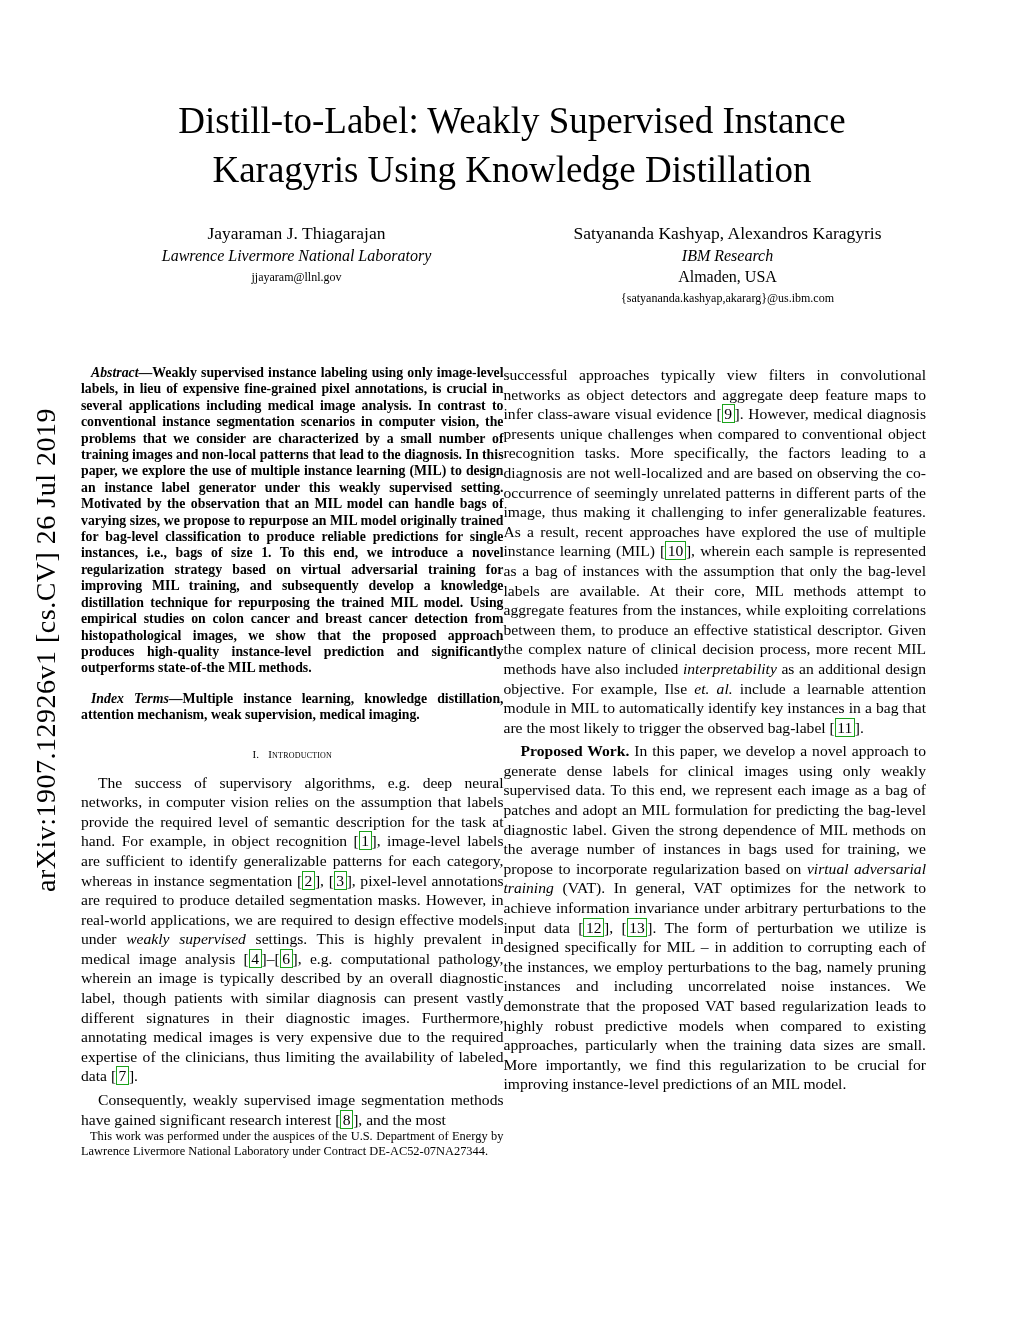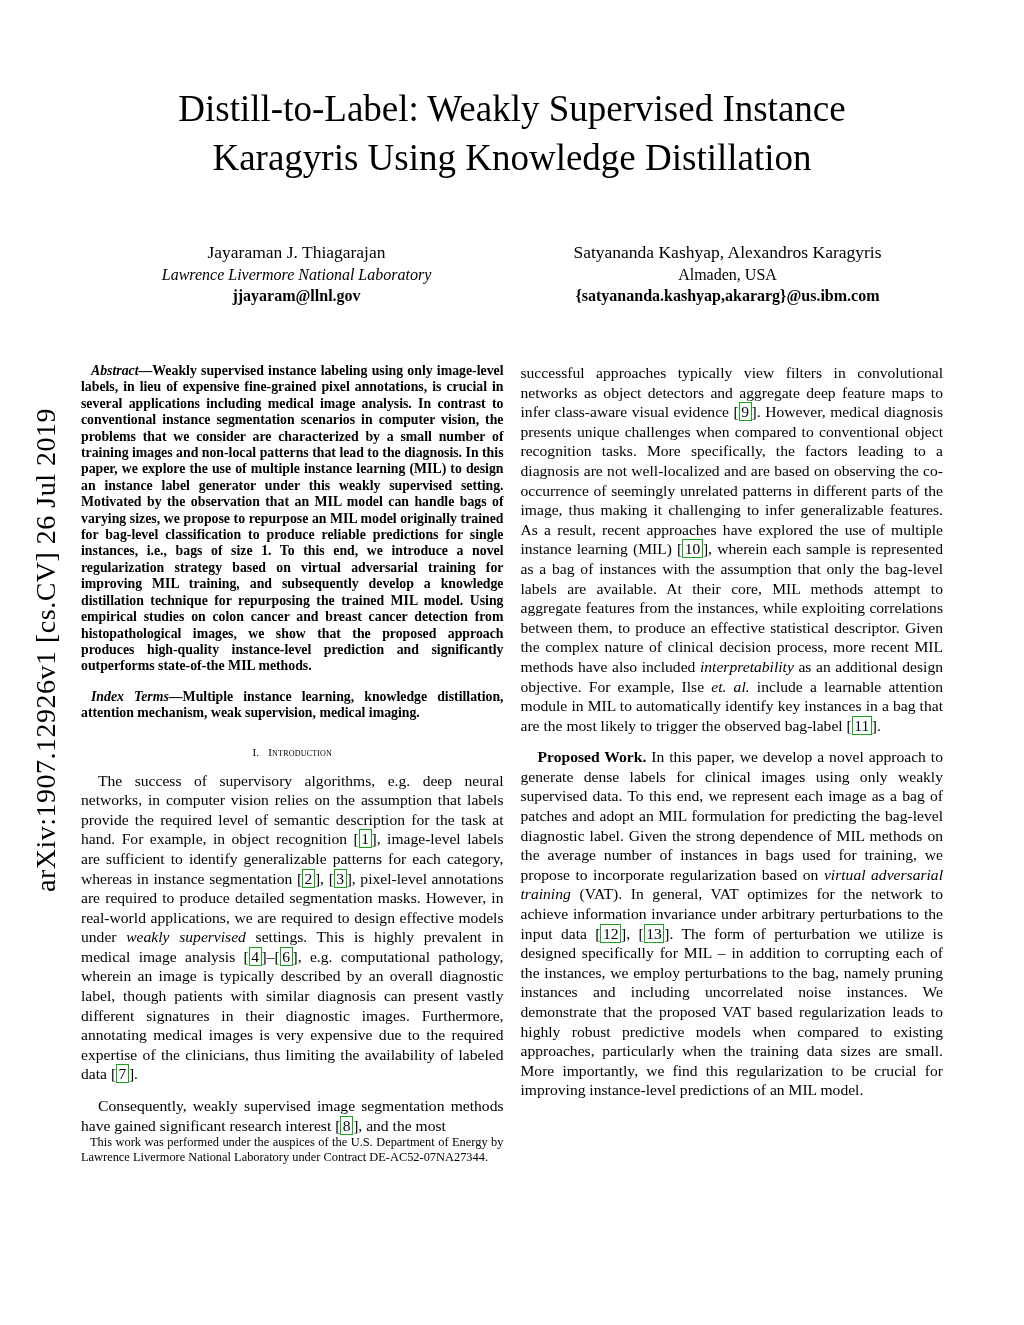--- a/index.html
+++ b/index.html
@@ -12,54 +12,54 @@
   }
   .page { position: relative; width: 1024px; height: 1325px; overflow: hidden; background: #fff; }
 
   .arxiv-stamp {
     position: absolute; top: 650px; left: 46px;
     transform: translate(-50%, -50%) rotate(-90deg);
     white-space: nowrap;
     font-size: 28px; letter-spacing: 0.5px; color: #000;
   }
 
-  .content { position: absolute; left: 81px; top: 0; width: 862px; }
+  .content { position: absolute; left: 81px; top: 12px; width: 862px; }
 
   .title-block { text-align: center; margin-top: 84px; }
   .title { font-size: 37px; font-weight: normal; line-height: 49px; }
   .title-line { display: block; }
 
   .authors { display: flex; margin-top: 27px; }
   .author-block { width: 50%; text-align: center; }
-  .author-name { font-size: 17.5px; line-height: 24px; margin-top: 31px; }
+  .author-name { font-size: 17.5px; line-height: 24px; }
   .author-affil { font-style: italic; font-size: 16px; line-height: 21px; }
   .author-city { font-size: 16px; line-height: 21px; }
-  .author-email { font-size: 16px; line-height: 22px; font-weight: bold; }
+  .author-email { font-size: 12px; line-height: 22px; }
 
-  .columns { display: flex; gap: 17px; margin-top: 56px; }
+  .columns { display: flex; margin-top: 56px; }
   .col { width: 422.5px; }
 
   .abstract {
     font-weight: bold; font-size: 13.8px; line-height: 16.4px;
     text-align: justify;
   }
   .abstract .lead { font-style: italic; font-weight: bold; }
   .index-terms { margin-top: 14px; }
   .indent.abstract { text-indent: 10px; }
 
   .section-heading {
     text-align: center; font-weight: normal;
     font-size: 11px; margin-top: 24px; margin-bottom: 13px;
     letter-spacing: 0.2px;
   }
   .section-heading .num { margin-right: 9px; }
   .sc { font-variant: small-caps; }
 
   .body { font-size: 15.6px; line-height: 19.6px; text-align: justify; }
-  p.body + p.body { margin-top: 12px; }
+  p.body + p.body { margin-top: 4px; }
   .indent.body { text-indent: 17px; }
 
   .cite { white-space: nowrap; }
   .cite-num { border: 1px solid var(--cite-color); padding: 0 1.5px; }
 
   .footnote {
     font-size: 12.4px; line-height: 15px;
     text-align: justify; text-indent: 9px;
   }
 </style>
@@ -78,20 +78,21 @@
         <span class="title-line">Karagyris Using Knowledge Distillation</span>
       </h1>
       <div class="authors">
         <div class="author-block">
           <div class="author-name">Jayaraman J. Thiagarajan</div>
           <div class="author-affil">Lawrence Livermore National Laboratory</div>
           <div class="author-email">jjayaram@llnl.gov</div>
         </div>
         <div class="author-block">
           <div class="author-name">Satyananda Kashyap, Alexandros Karagyris</div>
+          <div class="author-affil">IBM Research</div>
           <div class="author-city">Almaden, USA</div>
           <div class="author-email">{satyananda.kashyap,akararg}@us.ibm.com</div>
         </div>
       </div>
     </header>
 
     <main class="columns">
 
       <section class="col">
         <p class="abstract indent"><em class="lead">Abstract</em><span>—Weakly supervised instance labeling using only image-level labels, in lieu of expensive fine-grained pixel annotations, is crucial in several applications including medical image analysis. In contrast to conventional instance segmentation scenarios in computer vision, the problems that we consider are characterized by a small number of training images and non-local patterns that lead to the diagnosis. In this paper, we explore the use of multiple instance learning (MIL) to design an instance label generator under this weakly supervised setting. Motivated by the observation that an MIL model can handle bags of varying sizes, we propose to repurpose an MIL model originally trained for bag-level classification to produce reliable predictions for single instances, i.e., bags of size 1. To this end, we introduce a novel regularization strategy based on virtual adversarial training for improving MIL training, and subsequently develop a knowledge distillation technique for repurposing the trained MIL model. Using empirical studies on colon cancer and breast cancer detection from histopathological images, we show that the proposed approach produces high-quality instance-level prediction and significantly outperforms state-of-the MIL methods.</span></p>

